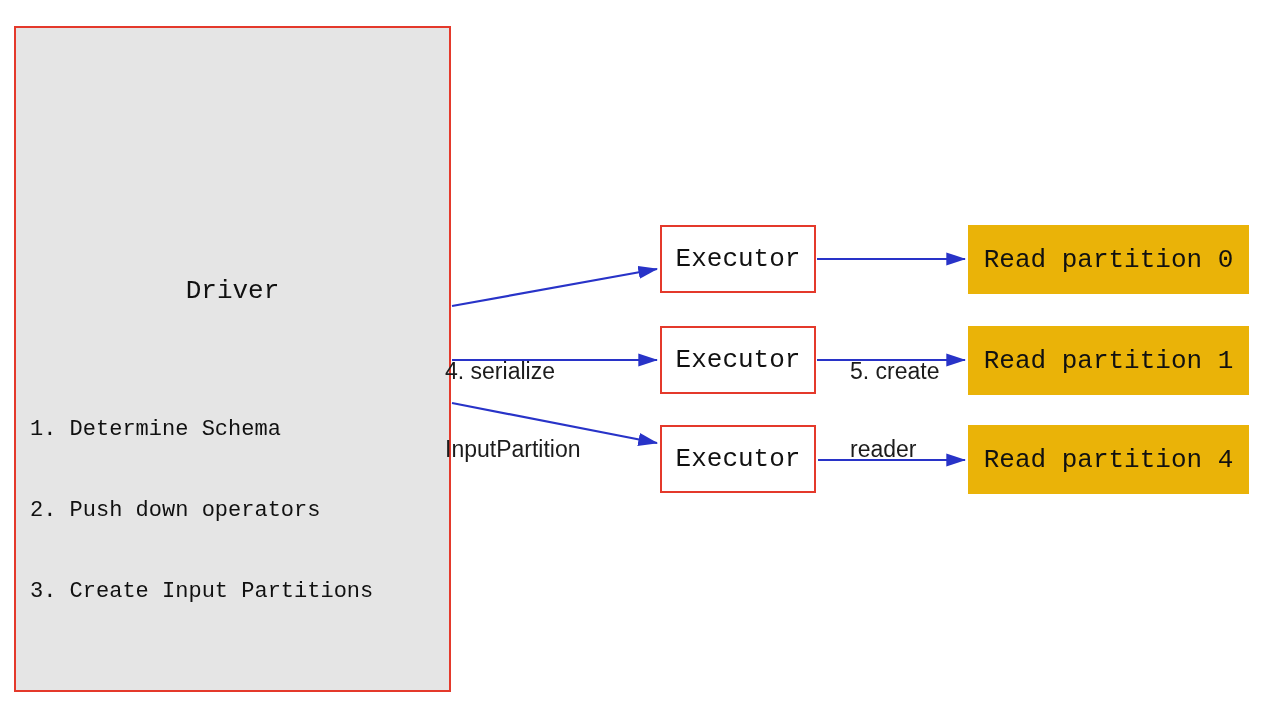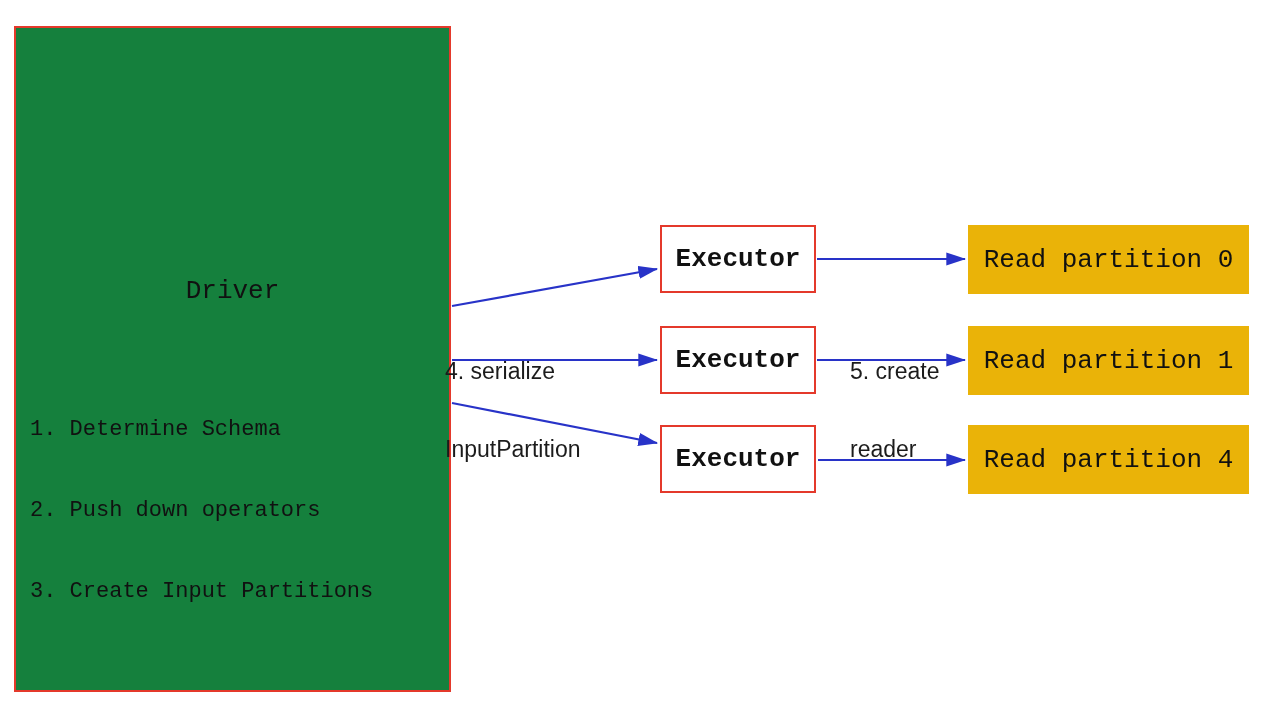--- a/index.html
+++ b/index.html
@@ -11,21 +11,21 @@
     background: #ffffff;
     font-family: "Liberation Mono", "DejaVu Sans Mono", monospace;
     color: #111111;
     overflow: hidden;
   }
   .driver-box {
     position: absolute;
     left: 14px; top: 26px;
     width: 437px; height: 666px;
     border: 2px solid #e4392b;
-    background: #15803d;
+    background: #e5e5e5;
   }
   .driver-title {
     position: absolute;
     left: 0; right: 0; top: 250px;
     text-align: center;
     font-size: 26px;
     line-height: 27px;
     letter-spacing: 0px;
     color: #111111;
     white-space: pre;
@@ -44,21 +44,20 @@
     align-items: center;
     justify-content: center;
     font-size: 26px;
     white-space: pre;
   }
   .executor-box {
     left: 660px;
     width: 156px; height: 68px;
     border: 2px solid #e4392b;
     background: #ffffff;
-    font-weight: bold;
   }
   .partition-box {
     left: 968px;
     width: 281px; height: 69px;
     background: #eab308;
     border: none;
   }
   .row-0 { top: 225px; }
   .row-1 { top: 326px; }
   .row-2 { top: 425px; }

